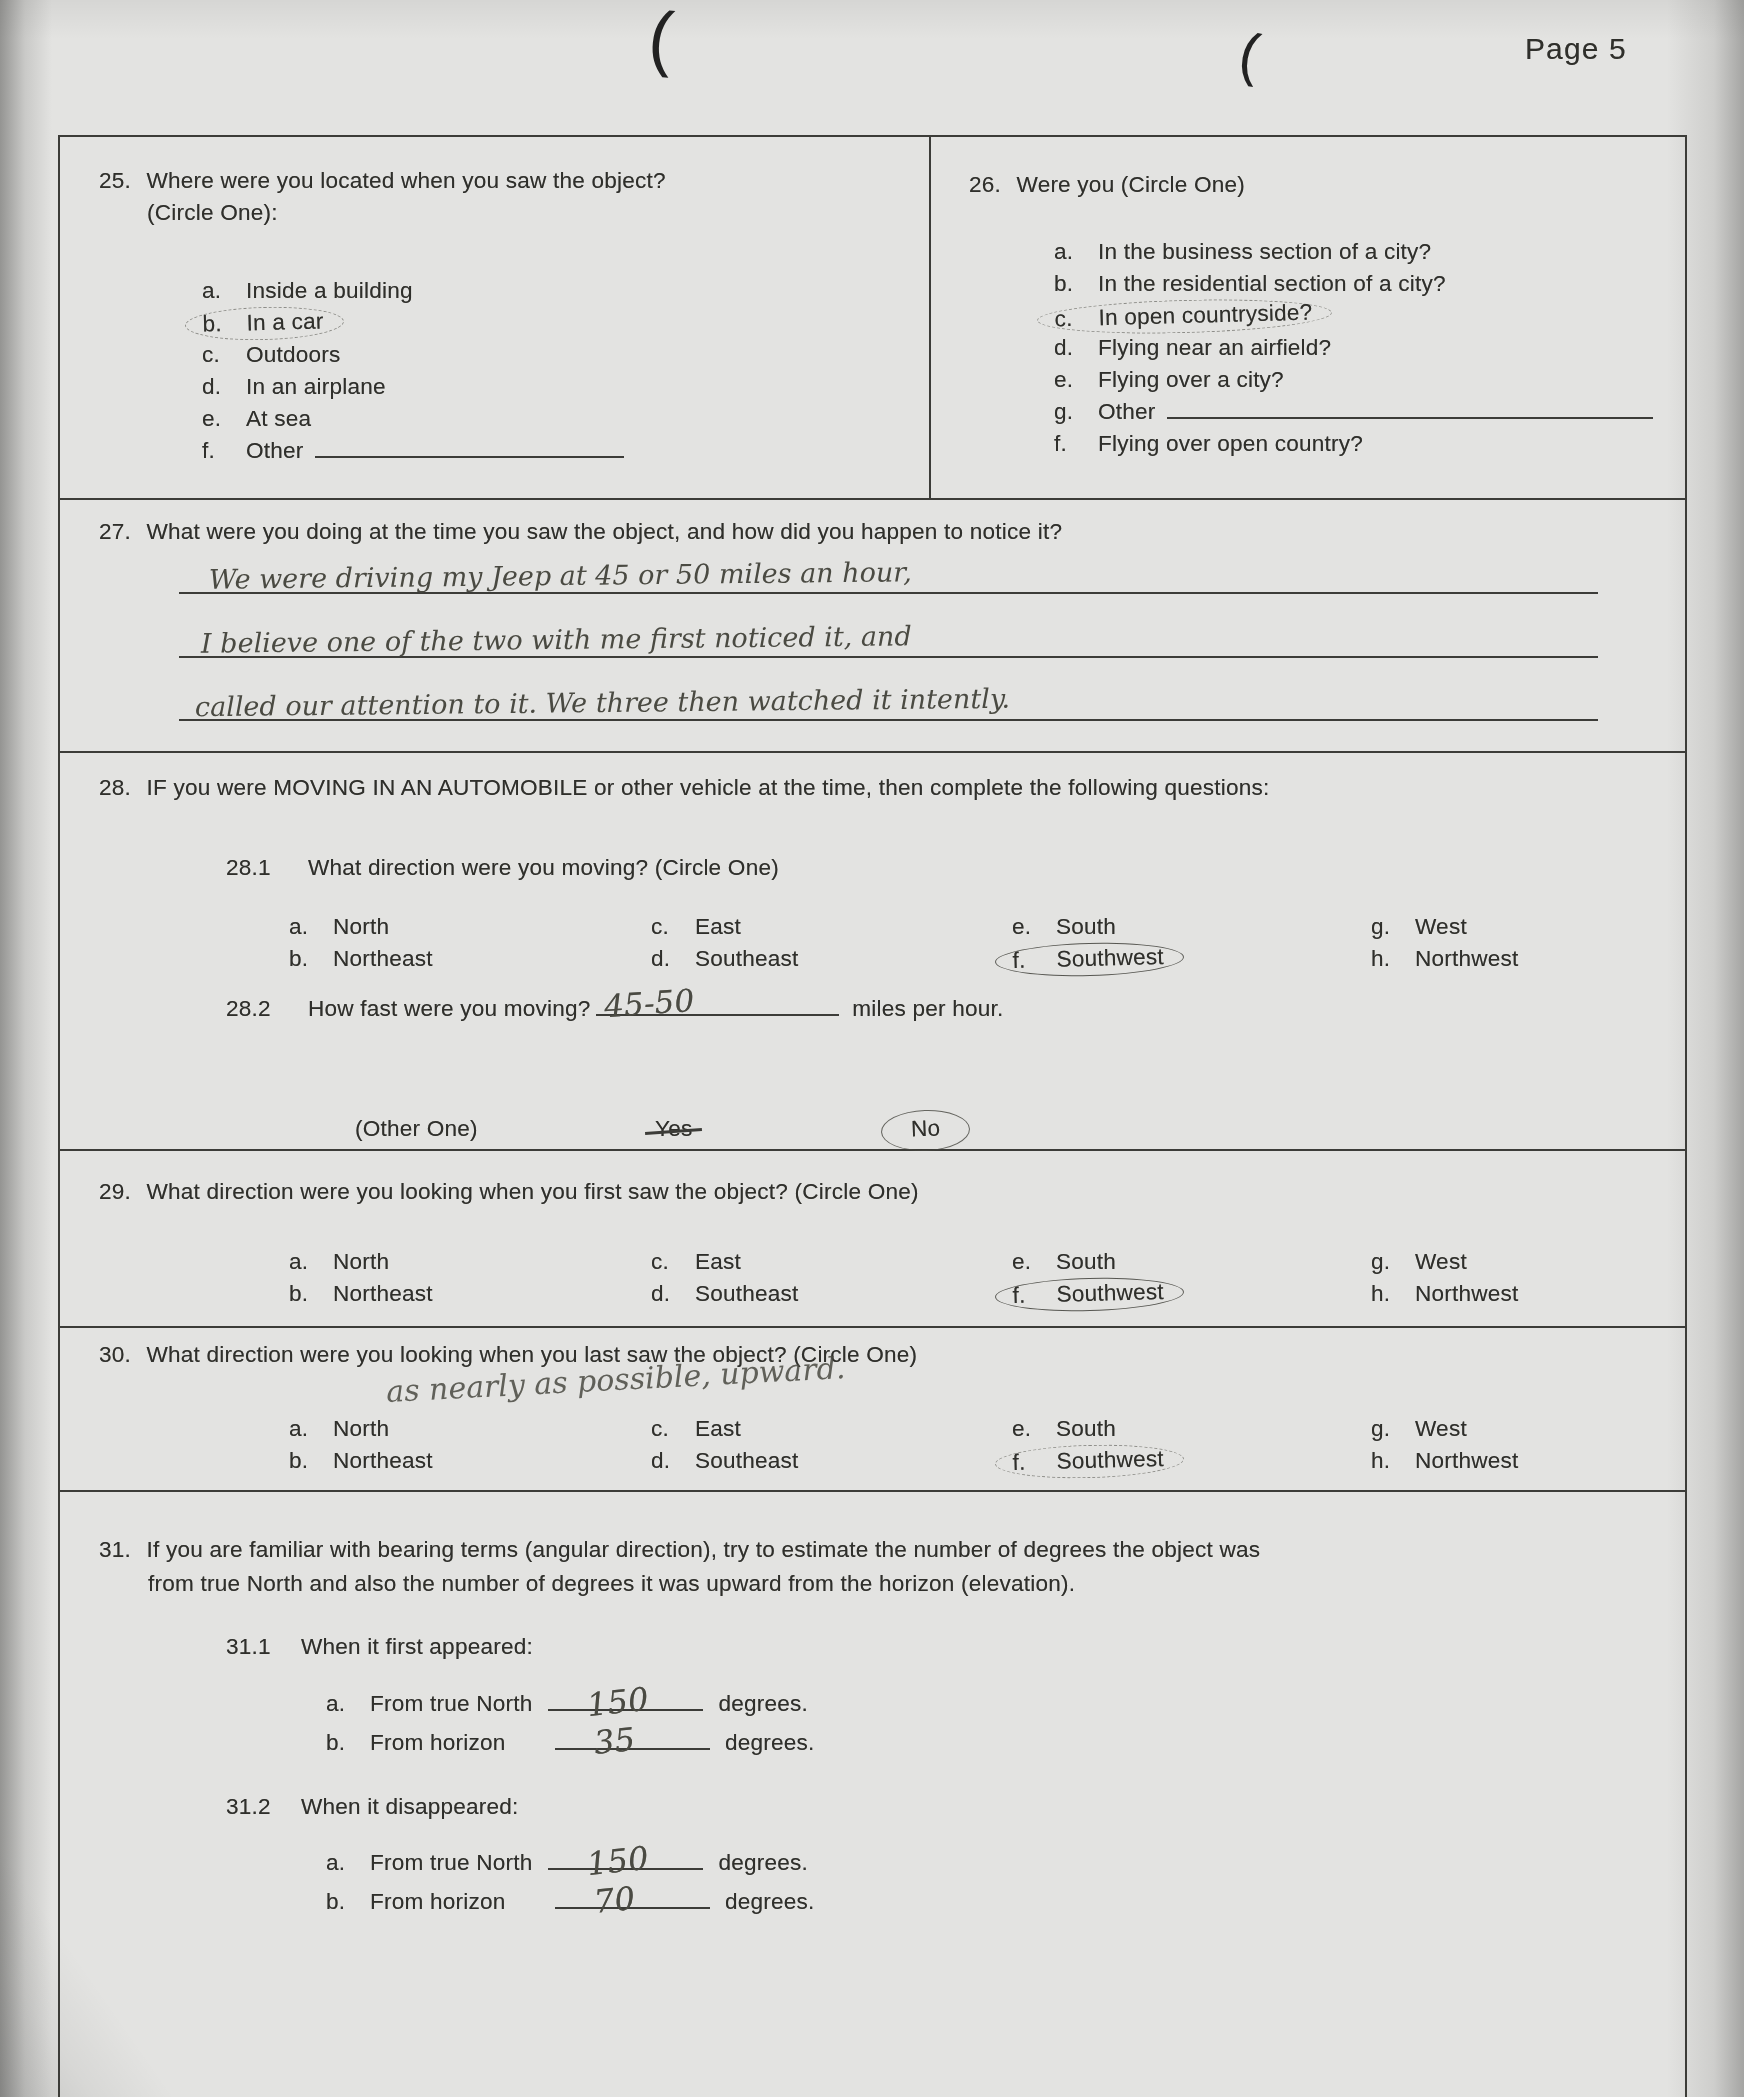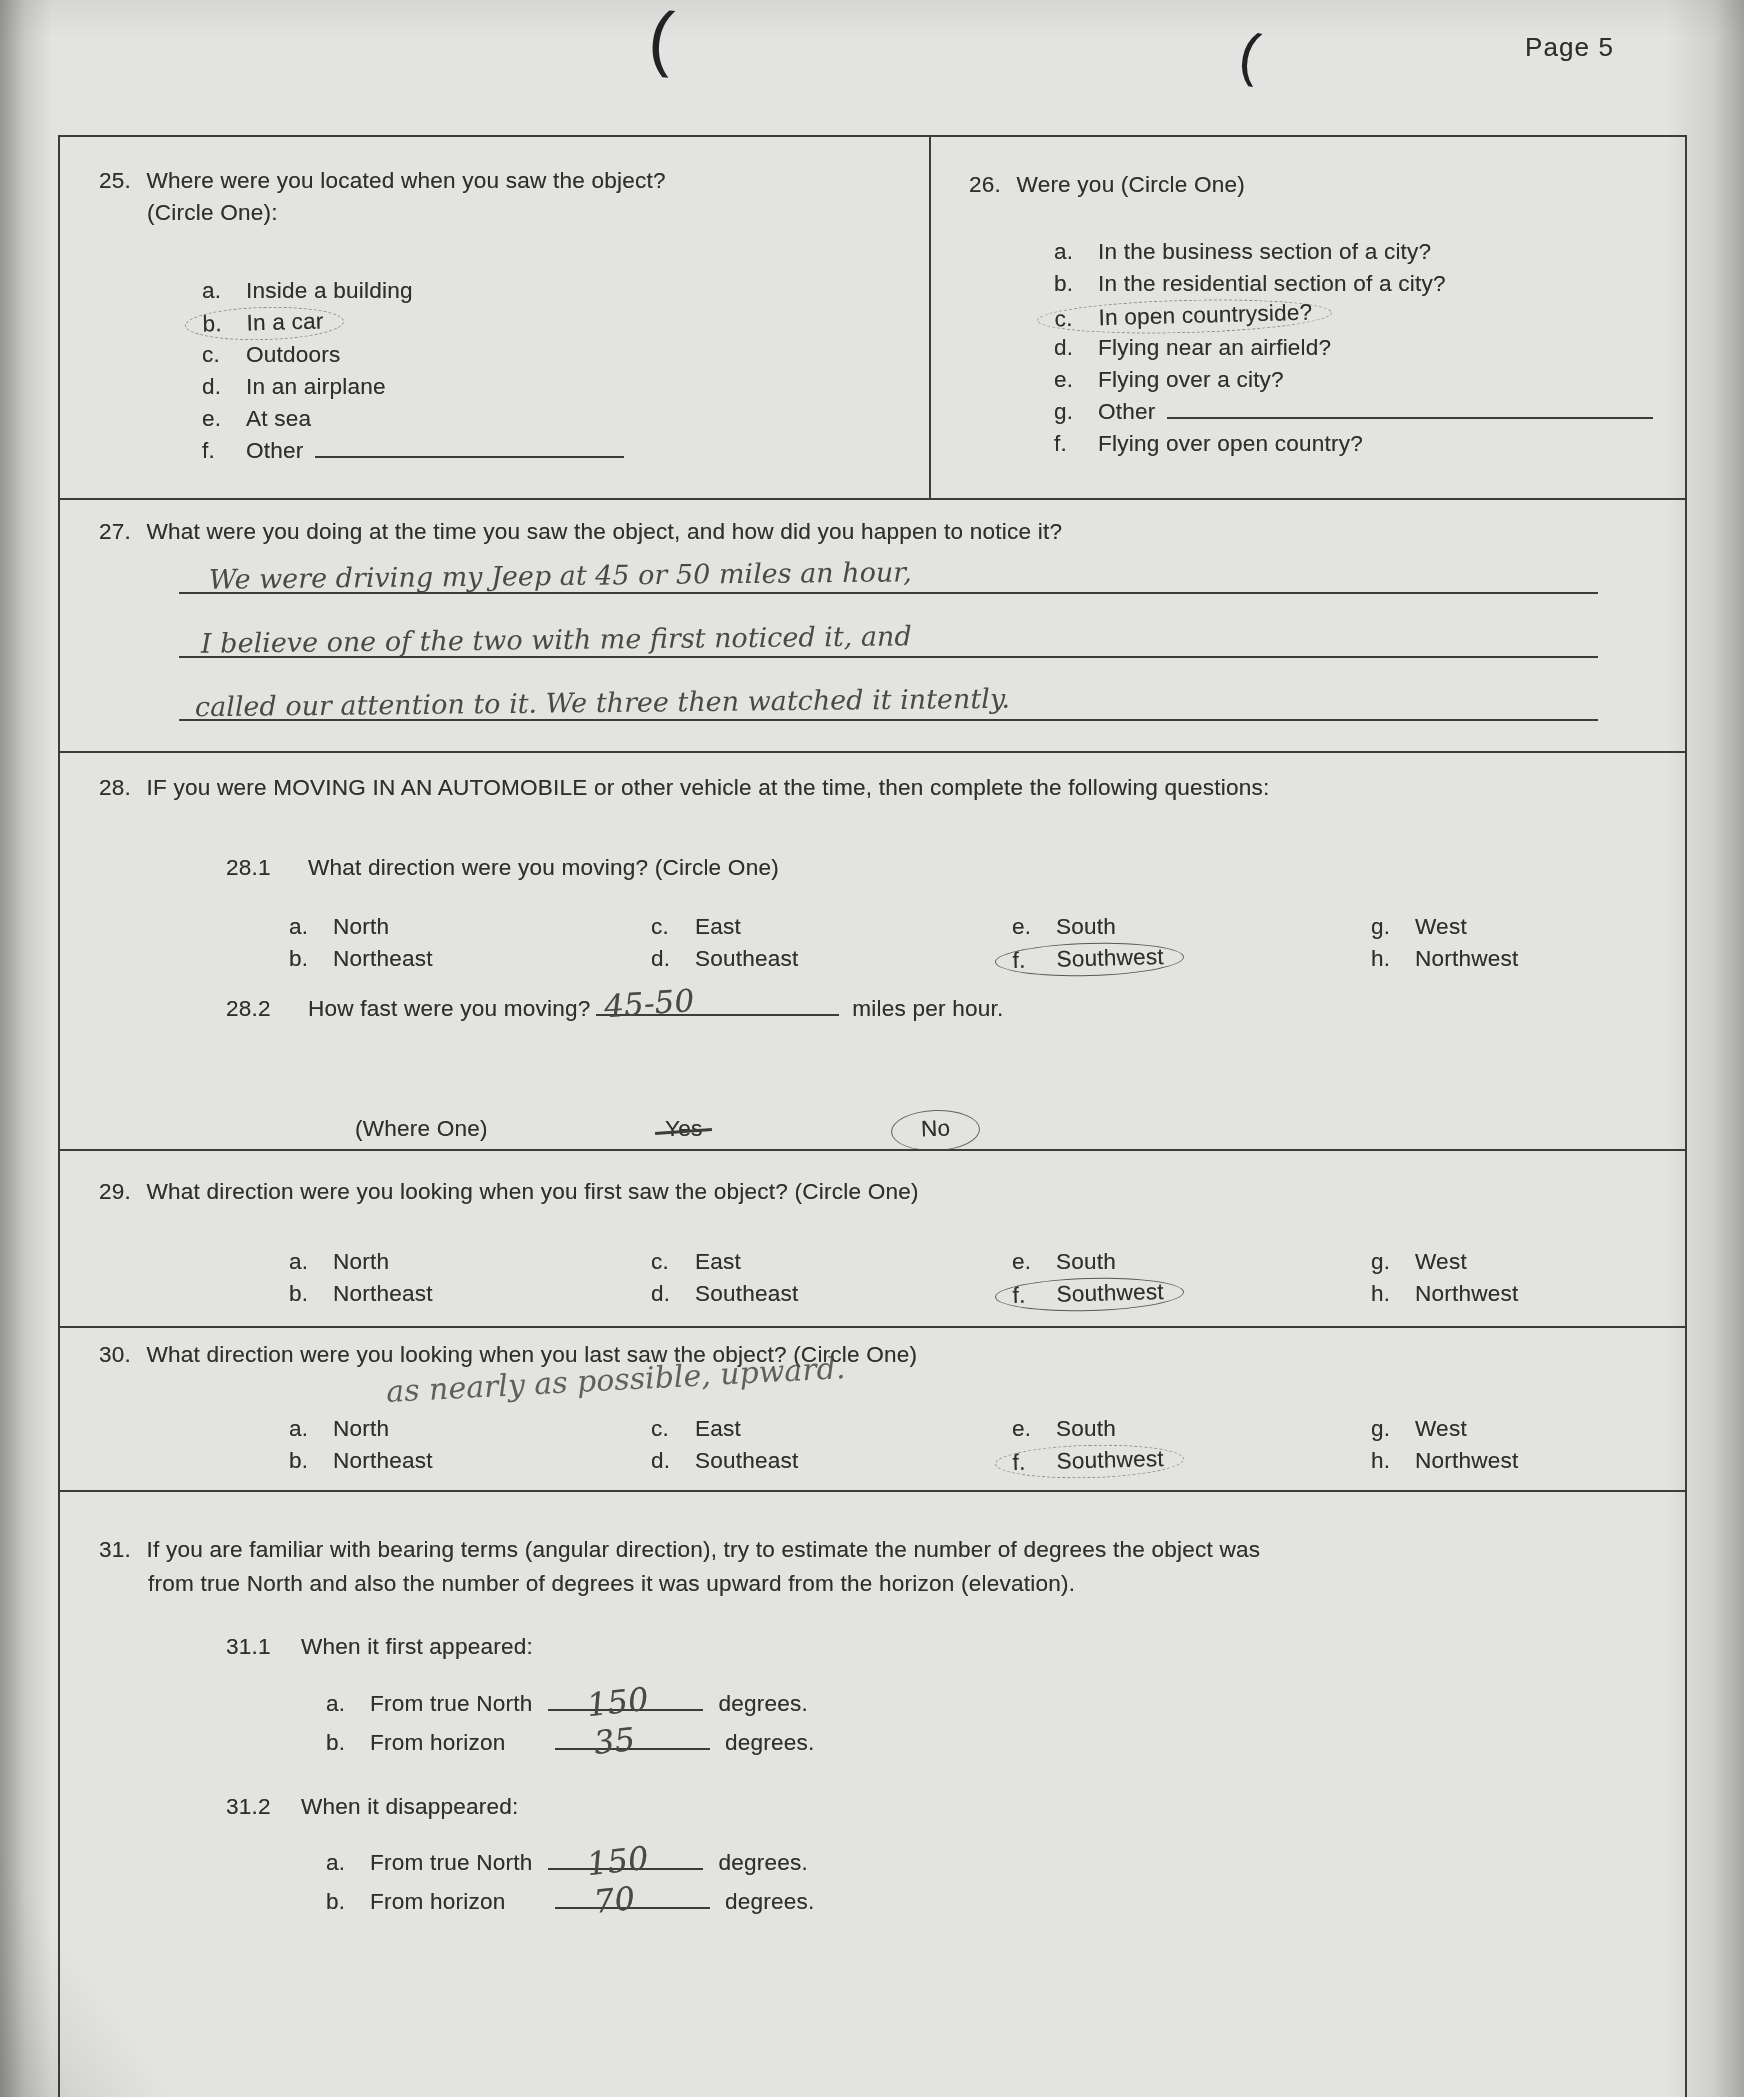--- a/index.html
+++ b/index.html
@@ -10,21 +10,21 @@
     background-image:
       linear-gradient(to right, rgba(20,20,18,0.00) 1667px, rgba(20,20,18,0.10) 1714px, rgba(20,20,18,0.30) 1744px),
       linear-gradient(to right, rgba(70,70,68,0.50) 0px, rgba(110,110,108,0.22) 25px, rgba(0,0,0,0) 52px),
       linear-gradient(to bottom, rgba(0,0,0,0.06) 0px, rgba(0,0,0,0) 39px),
       linear-gradient(55deg, rgba(0,0,0,0.14) 0px, rgba(0,0,0,0.05) 77px, rgba(0,0,0,0) 144px);
     font-family:"Liberation Sans", sans-serif;
     color:#2f2f2b;
   }
   .print { text-shadow:0 0 0.6px rgba(47,47,43,0.45); letter-spacing:0.2px; }
   .italic { }
-  .page-label { position:absolute; top:32px; left:1525px; font-size:26px; letter-spacing:1.1px; }
+  .page-label { position:absolute; top:32px; left:1525px; font-size:30px; letter-spacing:1.1px; }
   .paren1 { position:absolute; left:649px; top:-4.4px; font-size:72px; font-weight:400; transform:rotate(6deg); color:#222; }
   .paren2 { position:absolute; left:1240px; top:20px; font-size:58px; transform:rotate(10deg); color:#222; }
 
   .form-box {
     position:absolute; left:58px; top:135px; width:1629px; height:1998px;
     border:2.2px solid #3c3c38;
   }
   .section { position:absolute; left:0; width:100%; border-bottom:2.2px solid #3c3c38; }
   .s1 { top:0; height:363px; display:flex; }
   .s2 { top:363px; height:253px; }
@@ -153,21 +153,21 @@
         </div>
         <div class="dir-col dir-c4 fs" style="top:159px;">
           <div class="opt-row print"><span class="opt-letter">g.</span><span>West</span></div>
           <div class="opt-row print"><span class="opt-letter">h.</span><span>Northwest</span></div>
         </div>
       </div>
       <div class="abs fs print" style="left:166px; top:243px;">
         <span class="q-num-w">28.2</span><span>How fast were you moving?</span><span class="blank-28"><span class="hw">45-50</span></span><span>miles per hour.</span>
       </div>
       <div class="abs fs" style="left:295px; top:358px;">
-        <span class="print italic">(Where One)</span>
+        <span class="print italic">(Other One)</span>
         <span class="yes-struck print" style="margin-left:171px;">Yes</span>
         <span class="no-circle print" style="margin-left:182px;">No</span>
       </div>
     </div>
 
     <div class="section s4">
       <div class="abs fs print" style="left:39px; top:26.5px;">
         <span class="q-num">29.</span><span>What direction were you looking when you first saw the object? (Circle One)</span>
       </div>
       <div>

